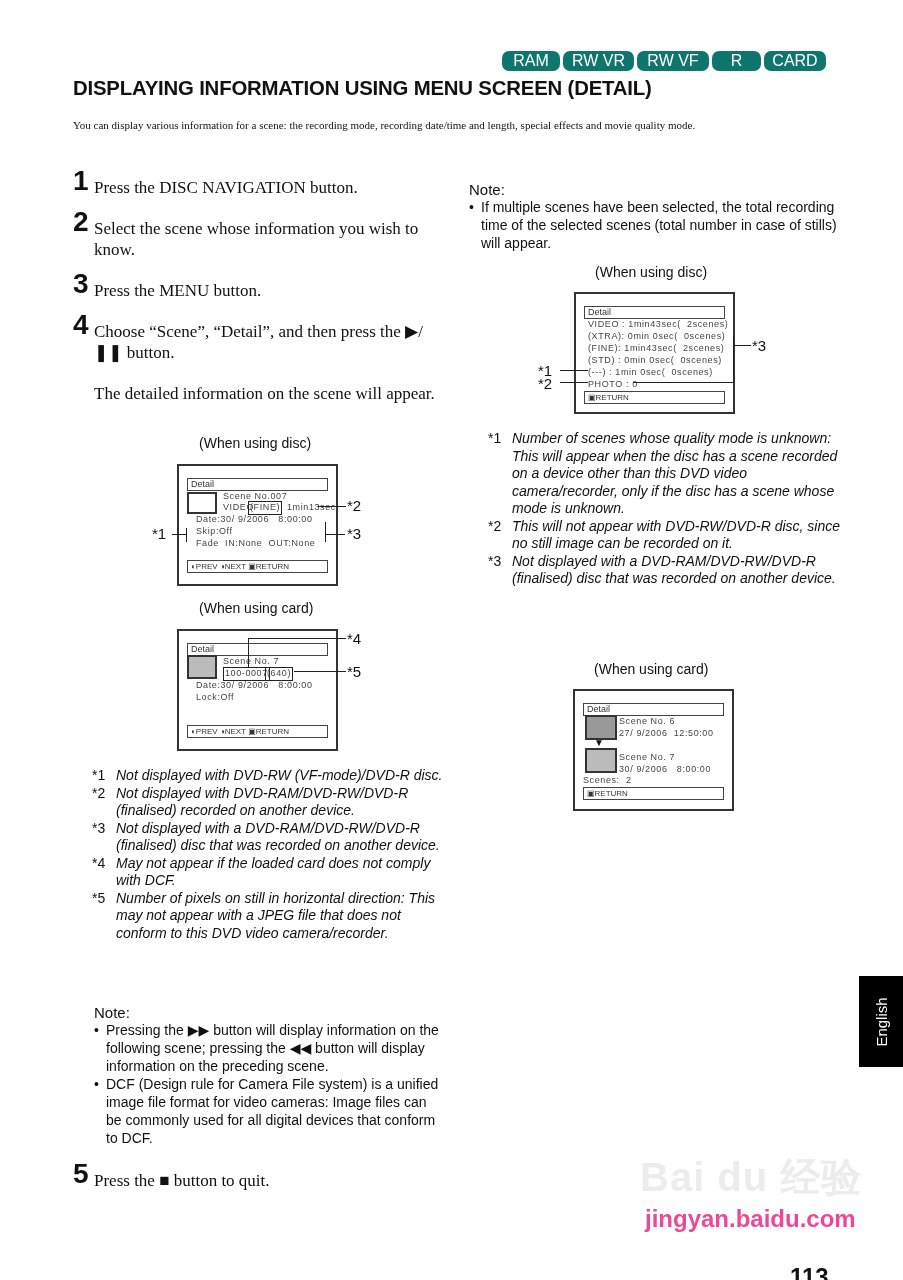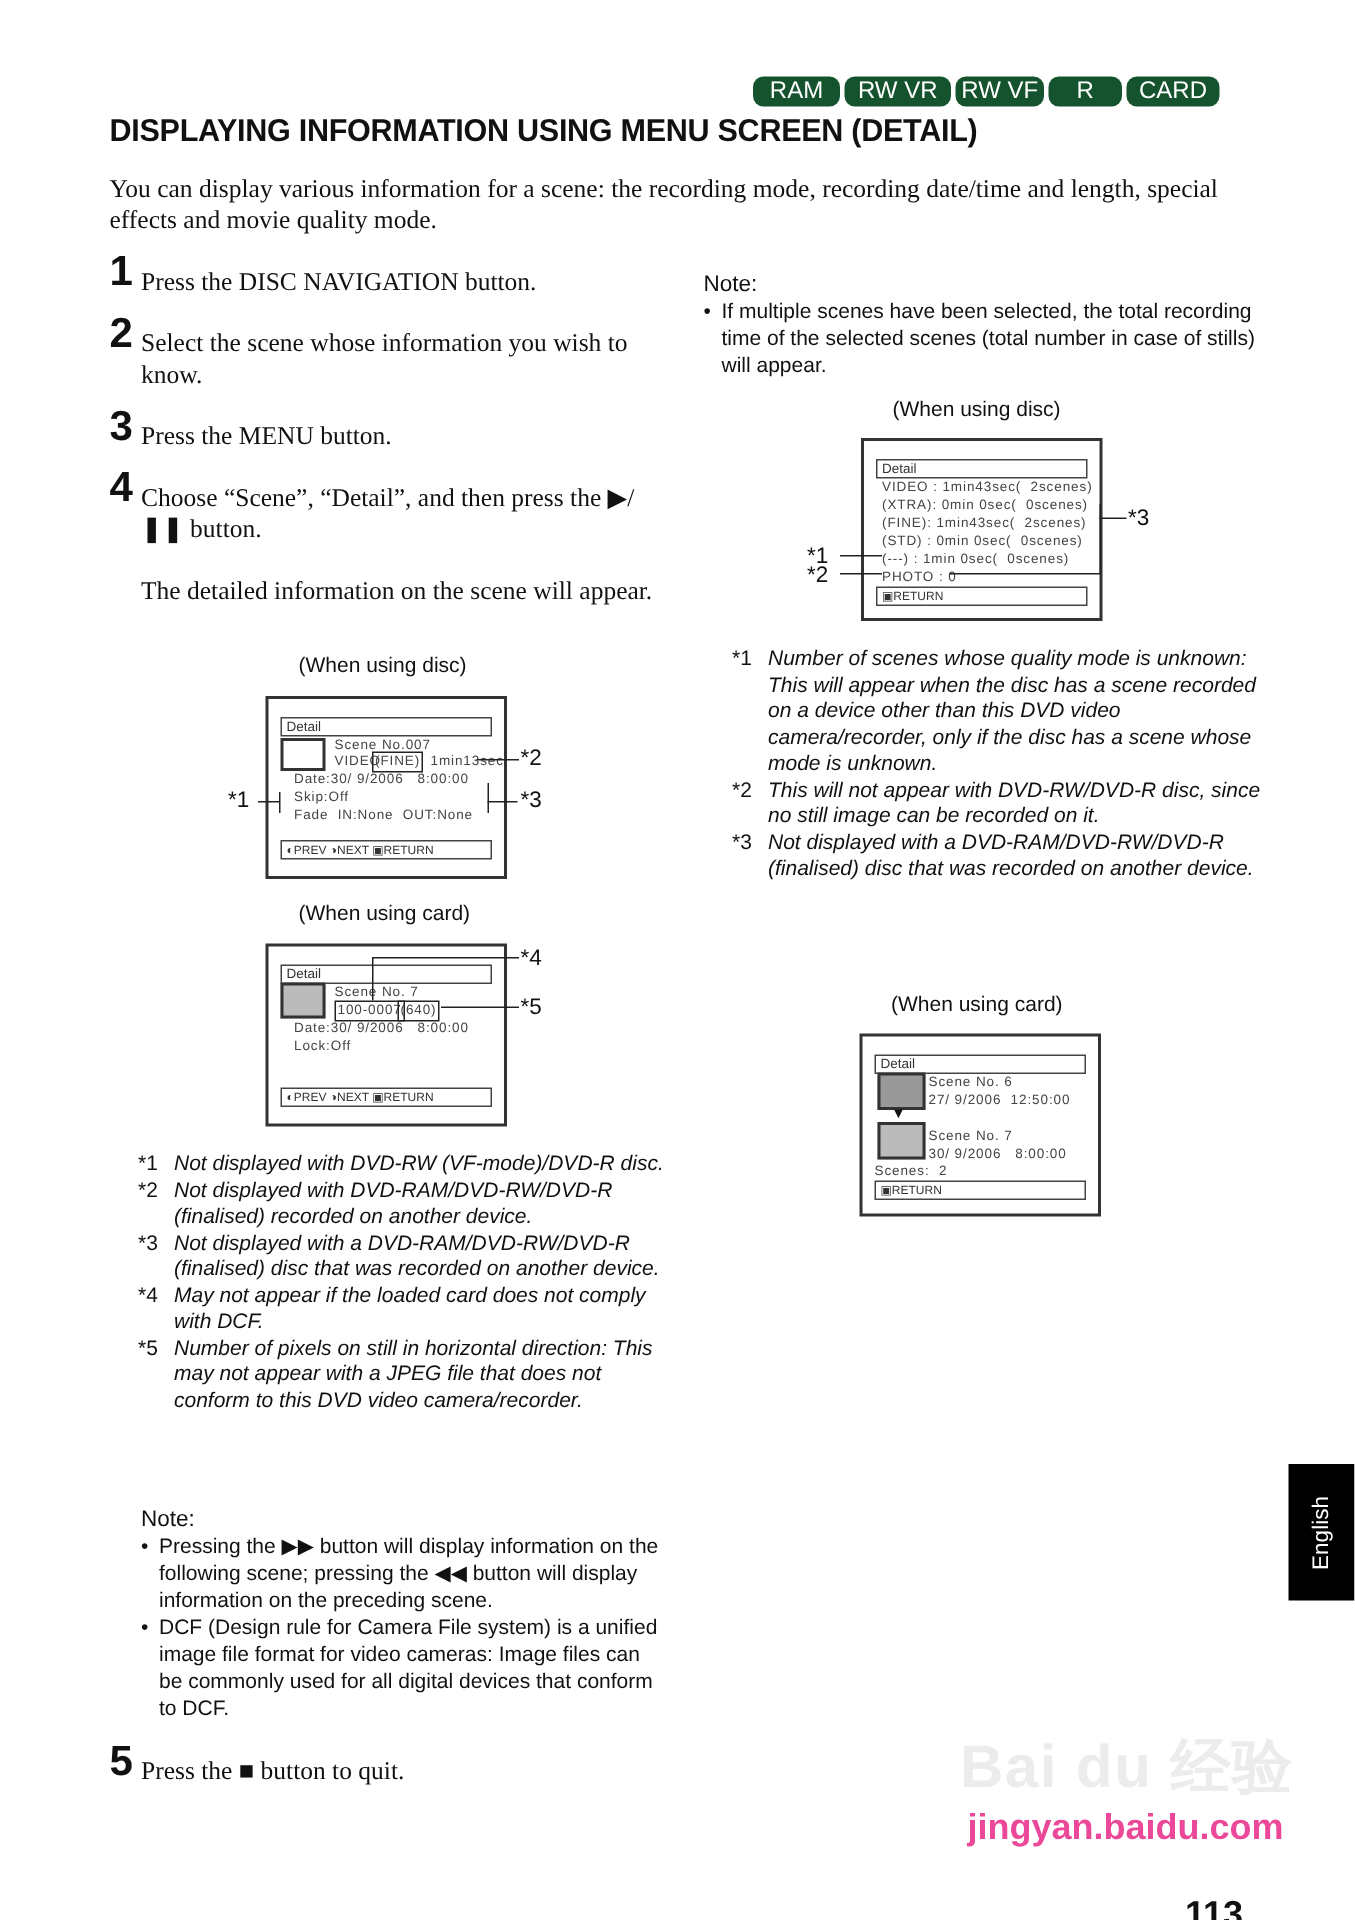--- a/index.html
+++ b/index.html
@@ -1,21 +1,21 @@
 <!DOCTYPE html>
 <html><head>
 <meta charset="utf-8">
 <style>
   html, body { margin:0; padding:0; background:#fff; }
   body { width:903px; height:1280px; position:relative; overflow:hidden; color:#111; font-family:"Liberation Sans", sans-serif; }
   .abs { position:absolute; }
   .tabs { left:502px; top:51px; display:flex; gap:3px; }
-  .tab { background:#14532d; color:#fff; font-size:16px; line-height:20px; border-radius:7px; text-align:center; padding:0; }
+  .tab { background:#0f766e; color:#fff; font-size:16px; line-height:20px; border-radius:7px; text-align:center; padding:0; }
   .title { left:73px; top:76px; font-size:21px; font-weight:bold; letter-spacing:-0.2px; transform:scaleX(0.97); transform-origin:left; }
-  .intro { left:73px; top:115px; width:740px; font-family:"Liberation Serif", serif; font-size:17px; line-height:21px; }
+  .intro { left:73px; top:115px; width:740px; font-family:"Liberation Serif", serif; font-size:11px; line-height:21px; }
   .step { font-family:"Liberation Serif", serif; font-size:17px; line-height:21px; width:370px; }
   .step .num { font-family:"Liberation Sans", sans-serif; font-weight:bold; font-size:28px; position:absolute; left:0; top:-7px; }
   .step .txt { padding-left:21px; display:block; }
   .caption { font-size:14px; }
   .note-h { font-size:15px; font-weight:normal; }
   .note-item { font-size:14px; line-height:18px; position:relative; padding-left:12px; }
   .note-item::before { content:"•"; position:absolute; left:0; }
   .fn { font-size:14px; line-height:17.5px; position:relative; padding-left:24px; font-style:italic; }
   .fn .fk { position:absolute; left:0; font-style:normal; }
   .screen { border:2px solid #333; background:#fff; }
@@ -29,21 +29,21 @@
   .pagenum { left:790px; top:1227px; font-size:24px; font-weight:bold;margin-top:36px; }
   .wm { left:640px; top:1150px; color:#ececec; font-size:40px; font-weight:bold; letter-spacing:1px; }
   .wm2 { left:645px; top:1205px; color:#ec4899; font-size:24px; font-weight:bold; }
 </style>
 </head>
 <body>
 
 <div class="abs tabs">
   <div class="tab" style="width:58px">RAM</div>
   <div class="tab" style="width:71px">RW VR</div>
-  <div class="tab" style="width:59px">RW VF</div>
+  <div class="tab" style="width:72px">RW VF</div>
   <div class="tab" style="width:49px">R</div>
   <div class="tab" style="width:62px">CARD</div>
 </div>
 
 <div class="abs title">DISPLAYING INFORMATION USING MENU SCREEN (DETAIL)</div>
 <div class="abs intro">You can display various information for a scene: the recording mode, recording date/time and length, special effects and movie quality mode.</div>
 
 <div class="abs step" style="left:73px;top:177px">
   <span class="num">1</span>
   <span class="txt">Press the DISC NAVIGATION button.</span>

